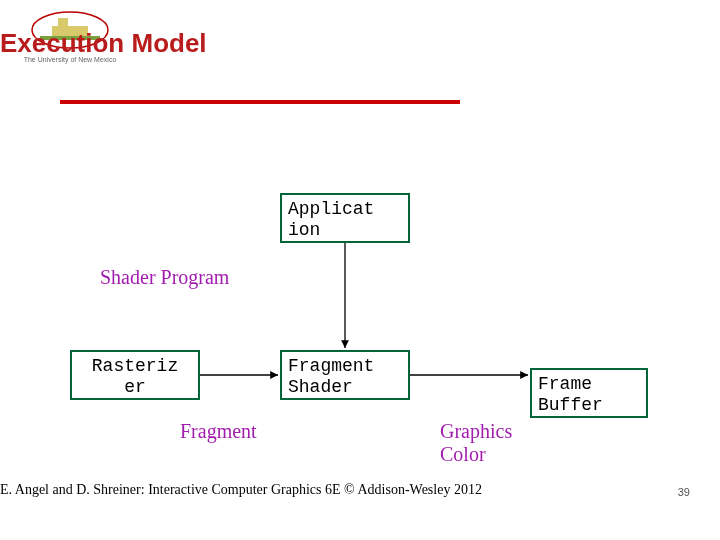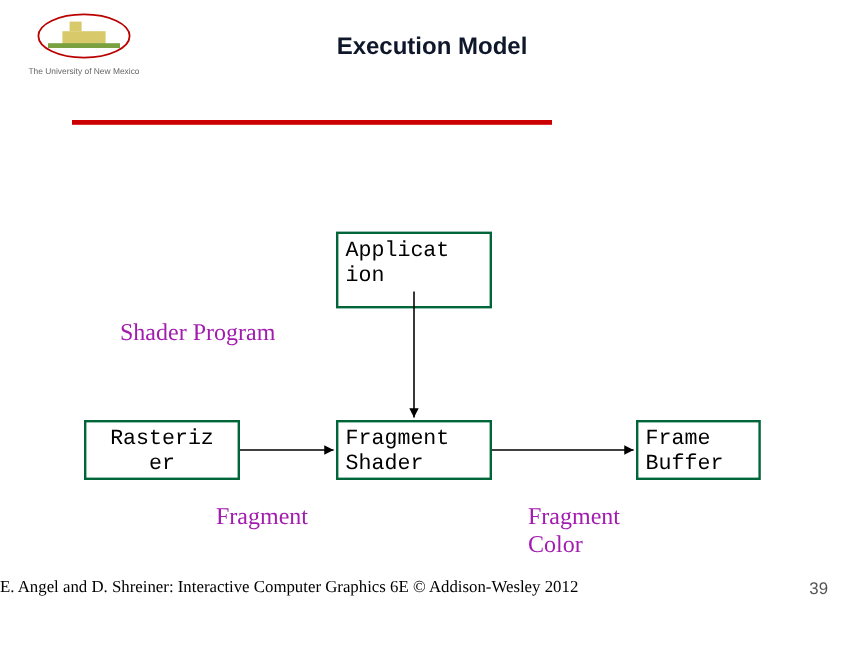--- a/index.html
+++ b/index.html
@@ -27,48 +27,47 @@
   .logo-caption {
     font-size: 7px;
     color: #666;
     margin-top: 2px;
   }
   .title {
     position: absolute;
     top: 28px;
     left: 0;
     right: 0;
-    text-align: center;
-    font-size: 20px;
+    font-size: 26px;
     font-weight: bold;
     font-family: Verdana, Arial, sans-serif;
-    color: #0f172a;
+    color: #b91c1c;
   }
   .red-line {
     position: absolute;
     top: 100px;
     left: 60px;
     width: 400px;
     height: 4px;
     background: #cc0000;
   }
   .box {
     position: absolute;
     border: 2px solid #00663a;
     background: #fff;
     font-family: "Courier New", monospace;
     font-size: 18px;
     padding: 4px 6px;
     box-sizing: border-box;
     line-height: 1.15;
   }
-  #box-application { top: 193px; left: 280px; width: 130px; height: 64px; }
+  #box-application { top: 193px; left: 280px; width: 130px; height: 50px; }
   #box-rasterizer  { top: 350px; left: 70px;  width: 130px; height: 50px; text-align: center; }
   #box-fragment    { top: 350px; left: 280px; width: 130px; height: 50px; }
-  #box-frame       { top: 350px; left: 530px; width: 104px; height: 50px; }
+  #box-frame       { top: 368px; left: 530px; width: 118px; height: 50px; }
   .label {
     position: absolute;
     font-family: "Times New Roman", serif;
     font-size: 20px;
     color: #a21caf;
   }
   #label-shader-program { top: 266px; left: 100px; }
   #label-fragment       { top: 420px; left: 180px; }
   #label-fragment-color { top: 420px; left: 440px; width: 90px; }
   .footer {
@@ -79,21 +78,21 @@
     text-align: left;
     font-family: "Times New Roman", serif;
     font-size: 14px;
     color: #000;
   }
   .pagenum {
     position: absolute;
     bottom: 42px;
     right: 30px;
     font-family: Arial, sans-serif;
-    font-size: 14px;
+    font-size: 11px;
     color: #555;
     text-align: center;
   }
   svg.arrows {
     position: absolute;
     top: 0;
     left: 0;
     width: 720px;
     height: 540px;
     pointer-events: none;
@@ -117,21 +116,21 @@
 <div class="title">Execution Model</div>
 <div class="red-line"></div>
 
 <div id="box-application" class="box">Applicat<br>ion</div>
 <div id="box-rasterizer" class="box">Rasteriz<br>er</div>
 <div id="box-fragment" class="box">Fragment<br>Shader</div>
 <div id="box-frame" class="box">Frame<br>Buffer</div>
 
 <div id="label-shader-program" class="label">Shader Program</div>
 <div id="label-fragment" class="label">Fragment</div>
-<div id="label-fragment-color" class="label">Fragment Color</div>
+<div id="label-fragment-color" class="label">Graphics Color</div>
 
 <svg class="arrows">
   <defs>
     <marker id="arrowhead" markerWidth="8" markerHeight="8" refX="6" refY="3" orient="auto">
       <path d="M0,0 L6,3 L0,6 Z" fill="#000"></path>
     </marker>
   </defs>
   <line x1="345" y1="243" x2="345" y2="348" stroke="#000" stroke-width="1.3" marker-end="url(#arrowhead)"></line>
   <line x1="200" y1="375" x2="278" y2="375" stroke="#000" stroke-width="1.3" marker-end="url(#arrowhead)"></line>
   <line x1="410" y1="375" x2="528" y2="375" stroke="#000" stroke-width="1.3" marker-end="url(#arrowhead)"></line>

